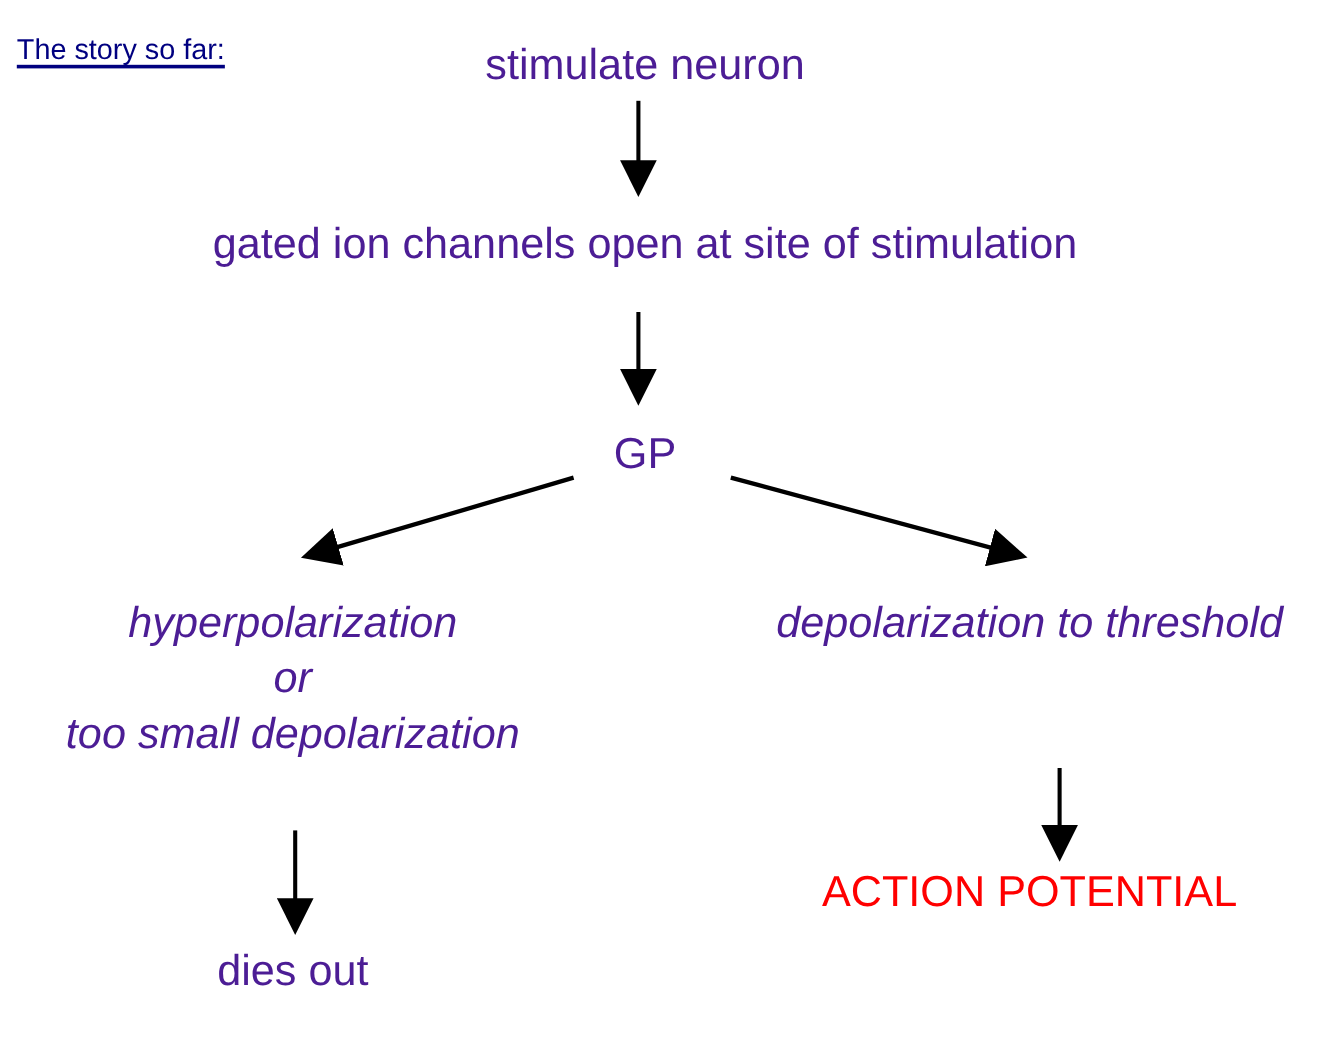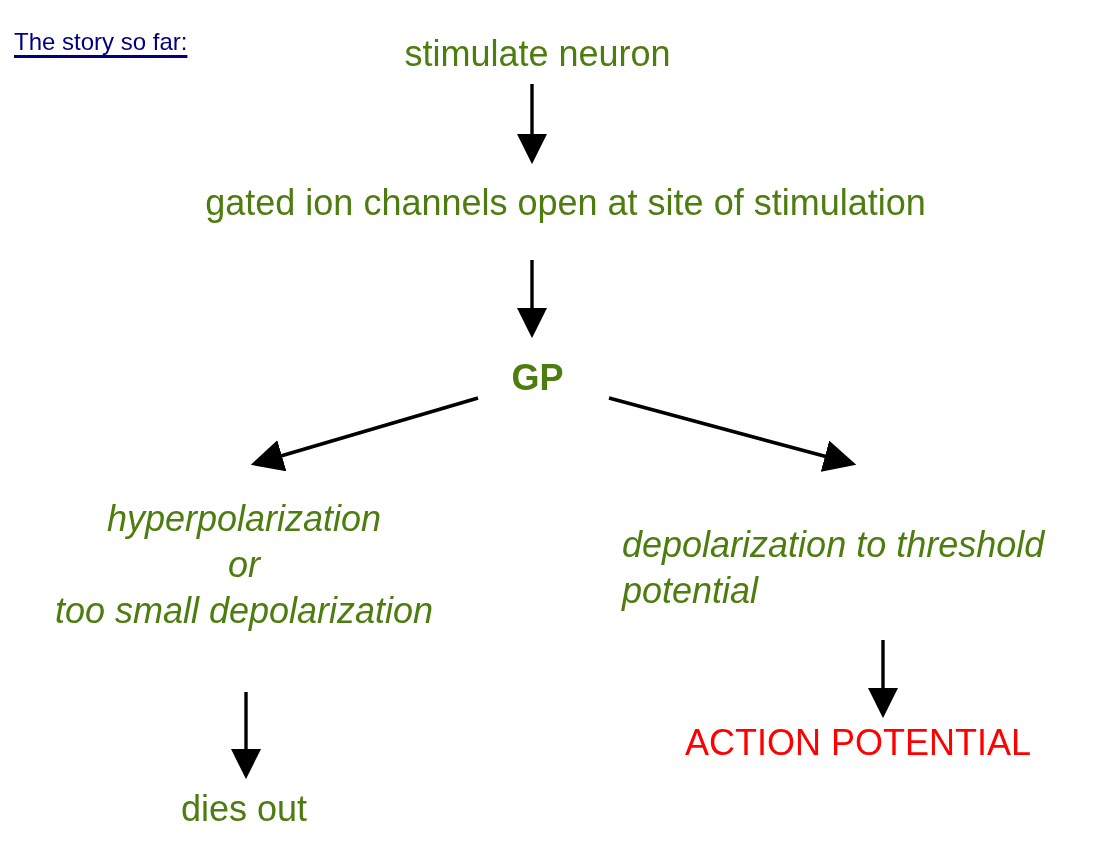--- a/index.html
+++ b/index.html
@@ -12,21 +12,21 @@
   }
   #slide {
     position: relative;
     width: 1109px;
     height: 867px;
     background: #ffffff;
     overflow: hidden;
   }
   .node {
     position: absolute;
-    color: #4d7c0f;
+    color: #4c1d95;
     font-family: "Liberation Sans", sans-serif;
     font-size: 36px;
     line-height: 46px;
     white-space: pre;
     text-align: center;
     letter-spacing: 0px;
   }
   .node.multiline {
     white-space: normal;
   }
@@ -45,28 +45,28 @@
     color: #000080;
     text-decoration: underline;
     text-decoration-thickness: 3px;
     text-underline-offset: 5px;
     white-space: pre;
     font-family: "Liberation Sans", sans-serif;
   }
 
   
   #n-stimulate  { left: 0;   top: 31px;  width: 1075px; text-align: center; }
-  #n-gated      { left: 0;   top: 180px; width: 1075px; text-align: center; margin-left: 28px; }
-  #n-gp         { left: 0;   top: 355px; width: 1075px; text-align: center; font-weight: bold; }
+  #n-gated      { left: 0;   top: 180px; width: 1075px; text-align: center; }
+  #n-gp         { left: 0;   top: 355px; width: 1075px; text-align: center; }
 
   #n-left-branch {
     left: 8px;  top: 496px; width: 472px; text-align: center;
   }
   #n-right-branch {
-    left: 622px; top: 522px; width: 472px; text-align: left;
+    left: 622px; top: 496px; width: 472px; text-align: center;
   }
   #n-dies-out {
     left: 8px;  top: 786px; width: 472px; text-align: center;
   }
   #n-action-potential {
     left: 622px; top: 720px; width: 472px; text-align: center;
     color: #ff0000;
   }
 
   
@@ -93,21 +93,20 @@
   <div class="node" id="n-gp">GP</div>
 
   <div class="node multiline" id="n-left-branch">
     <span class="ln">hyperpolarization</span>
     <span class="ln">or</span>
     <span class="ln">too small depolarization</span>
   </div>
 
   <div class="node multiline" id="n-right-branch">
     <span class="ln">depolarization to threshold</span>
-    <span class="ln">potential</span>
   </div>
 
   <div class="node" id="n-dies-out">dies out</div>
 
   <div class="node" id="n-action-potential">ACTION POTENTIAL</div>
 
   <svg id="arrows" viewBox="0 0 1109 867">
     <defs>
       <marker id="ahead" markerWidth="9" markerHeight="9" refX="7.2" refY="4.5" orient="auto" markerUnits="strokeWidth">
         <path d="M 0 0 L 9 4.5 L 0 9 z" fill="#000000"></path>

